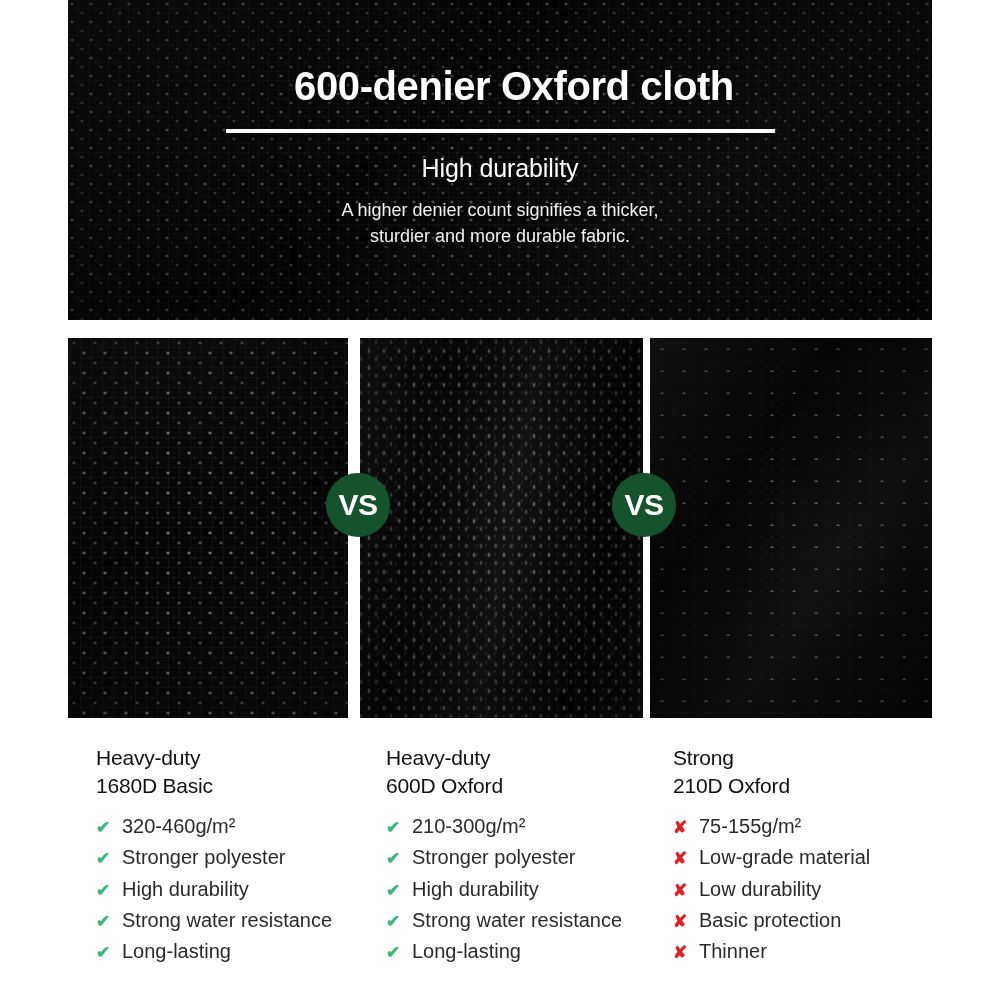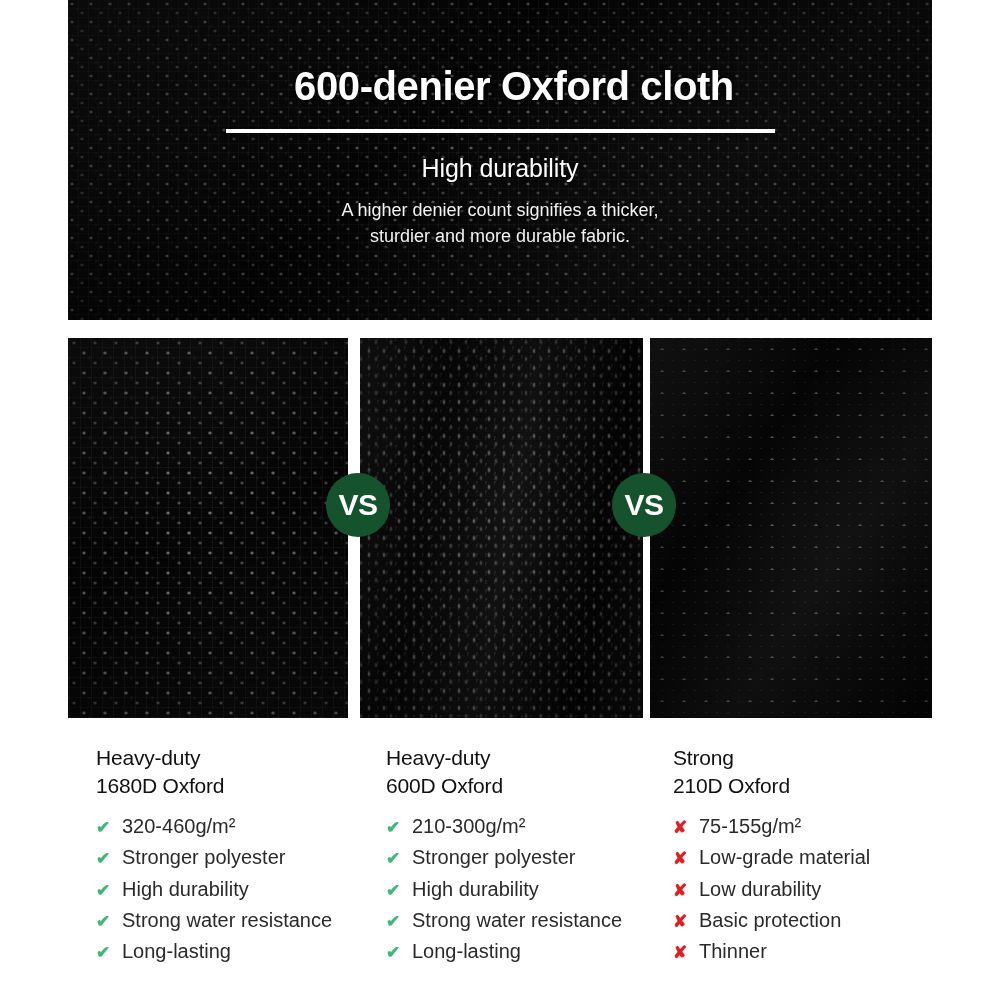--- a/index.html
+++ b/index.html
@@ -270,21 +270,21 @@
   </div>
 
   <div class="vs-badge vs-1">VS</div>
   <div class="vs-badge vs-2">VS</div>
 
   <div class="columns">
 
     <div class="col col-1">
       <div class="col-head">
         <span>Heavy-duty</span>
-        <span class="l2">1680D Oxford</span>
+        <span class="l2">1680D Basic</span>
       </div>
       <ul class="feature-list">
         <li class="feature-item">
           <span class="feature-mark mark-check">✔</span>
           <span class="feature-text">320-460g/m²</span>
         </li>
         <li class="feature-item">
           <span class="feature-mark mark-check">✔</span>
           <span class="feature-text">Stronger polyester</span>
         </li>

